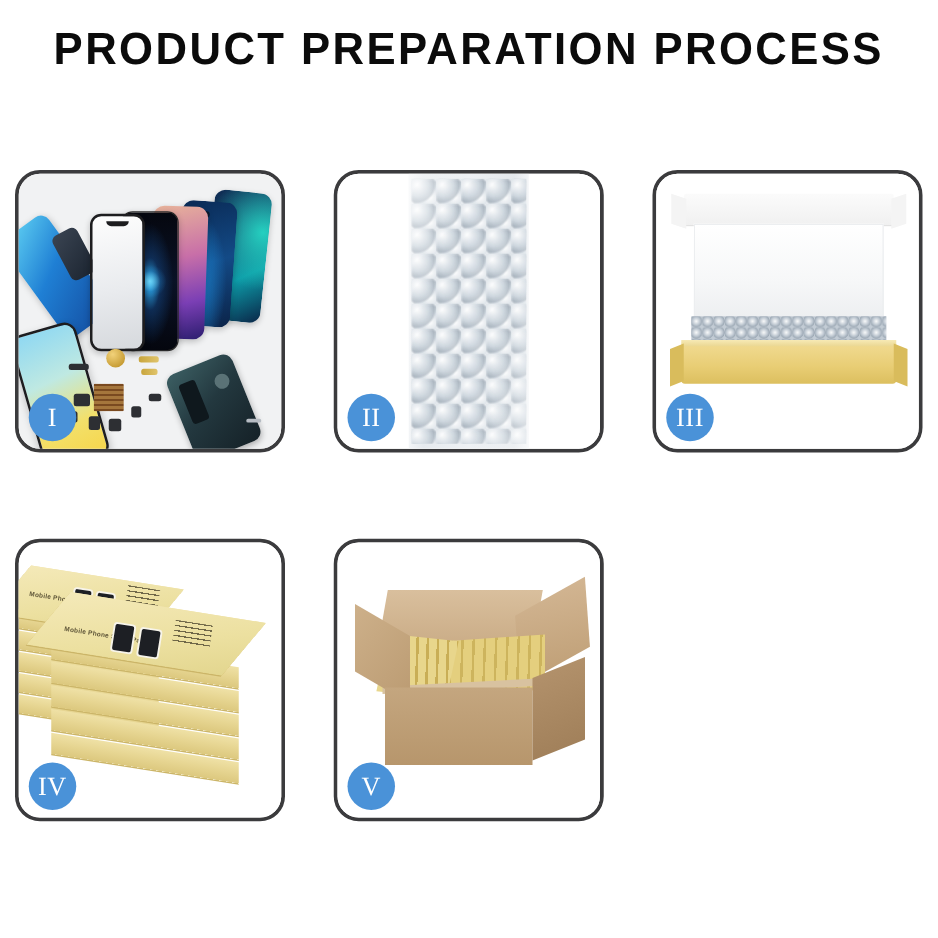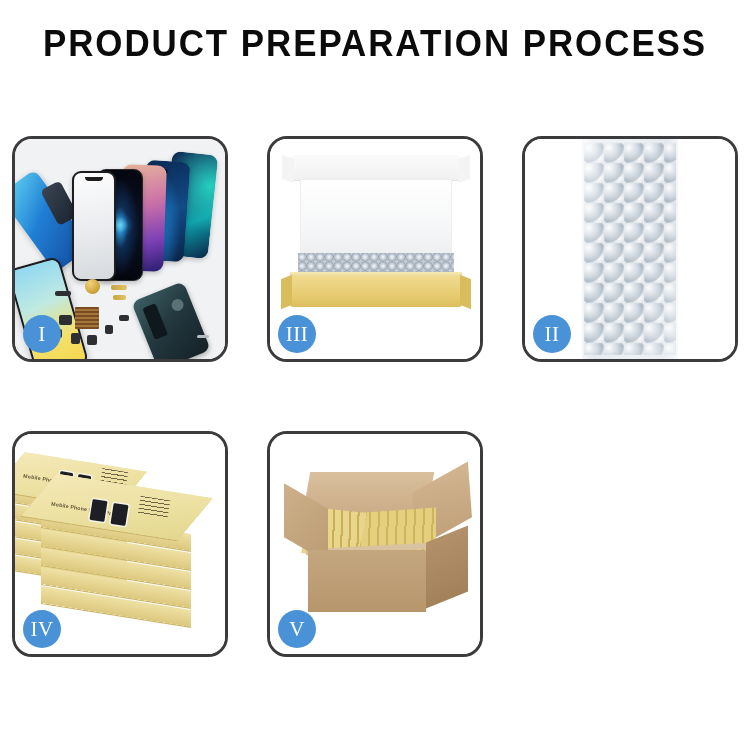--- a/index.html
+++ b/index.html
@@ -9,21 +9,21 @@
     height: 750px;
     background: #ffffff;
     font-family: "Liberation Sans", sans-serif;
     overflow: hidden;
     position: relative;
   }
 
   .page { width: 750px; height: 750px; position: relative; }
 
   
-  .header { width: 100%; text-align: center; padding-top: 25px; }
+  .header { width: 100%; text-align: center; padding-top: 20px; }
 
   .title {
     font-family: "Liberation Sans", sans-serif;
     font-size: 36px;
     font-weight: 700;
     letter-spacing: 2.0px;
     color: #0b0b0b;
     line-height: 1.08;
     transform: scaleX(0.97);
   }
@@ -399,37 +399,37 @@
           <div class="pt" style="left:26px;top:200px;width:7px;height:12px;border-radius:2px;background:#c9cdd2;"></div>
           <div class="pt" style="left:104px;top:176px;width:10px;height:6px;border-radius:2px;"></div>
           <div class="pt" style="left:182px;top:196px;width:12px;height:3px;border-radius:2px;background:#b6bcc3;"></div>
         </div>
       </div>
       <div class="badge">I</div>
     </div>
 
     <div class="panel">
       <div class="panel-inner">
+        <div class="bubble-sheet">
+          <div class="bubbles"></div>
+          <div class="bubble-gloss"></div>
+        </div>
+      </div>
+      <div class="badge">II</div>
+    </div>
+
+    <div class="panel">
+      <div class="panel-inner">
         <div class="m-lid"></div>
         <div class="m-foam"></div>
         <div class="m-bub"></div>
         <div class="m-rim"></div>
         <div class="m-front"></div>
       </div>
       <div class="badge">III</div>
-    </div>
-
-    <div class="panel">
-      <div class="panel-inner">
-        <div class="bubble-sheet">
-          <div class="bubbles"></div>
-          <div class="bubble-gloss"></div>
-        </div>
-      </div>
-      <div class="badge">II</div>
     </div>
 
     <div class="panel">
       <div class="panel-inner">
         <div class="stackwrap">
 
           <div class="sbox" style="left:-4px;top:62px;width:116px;height:15px;transform:skewY(9deg);"></div>
           <div class="sbox" style="left:-4px;top:79px;width:116px;height:15px;transform:skewY(9deg);"></div>
           <div class="sbox" style="left:-4px;top:96px;width:116px;height:15px;transform:skewY(9deg);"></div>
           <div class="sbox" style="left:-4px;top:113px;width:116px;height:15px;transform:skewY(9deg);"></div>

